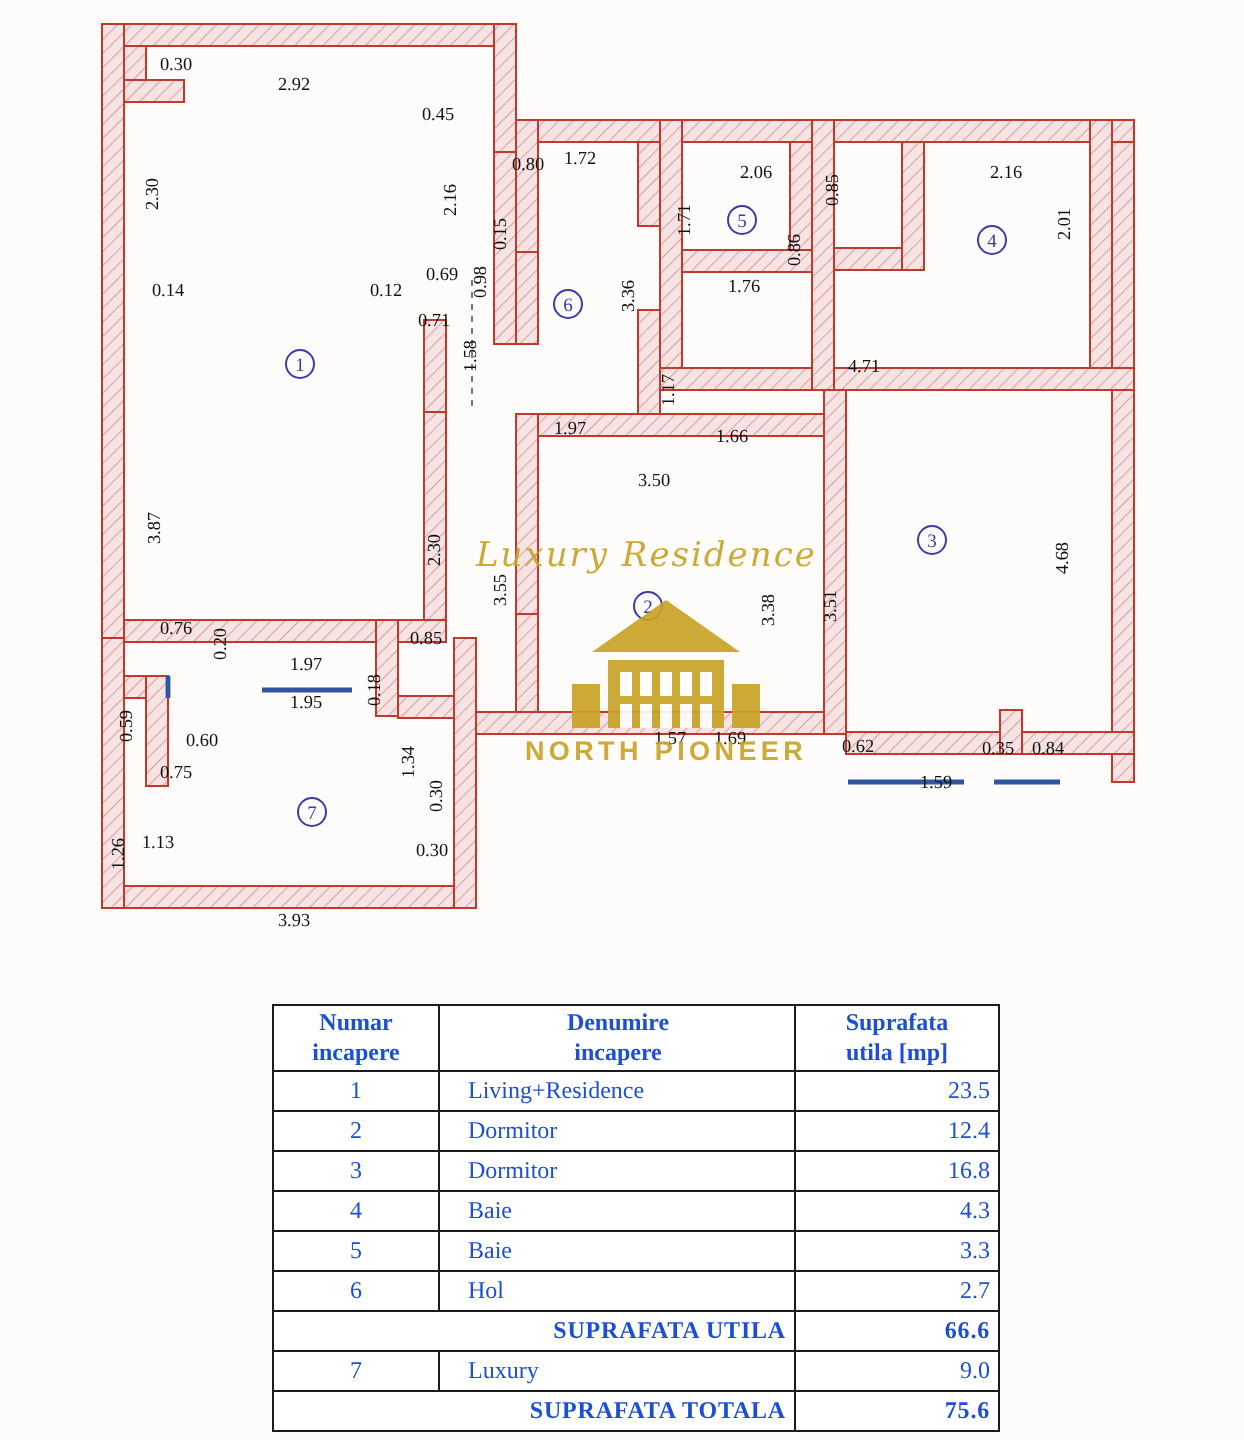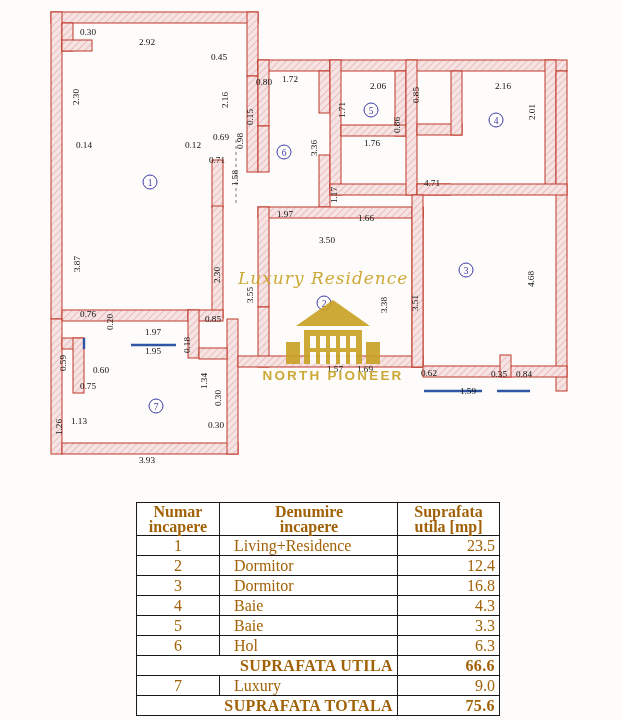--- a/index.html
+++ b/index.html
@@ -92,22 +92,22 @@
   }
   table.recap {
     border-collapse: collapse;
     width: 343px;
     background: #ffffff;
     table-layout: fixed;
   }
   table.recap td {
     border: 1px solid #1a1a1a;
     font-family: "Liberation Serif", serif;
-    font-size: 16px;
-    color: #a16207;
+    font-size: 12px;
+    color: #1d4ed8;
     padding: 1px 4px;
     height: 17px;
     line-height: 15px;
   }
   .col-num   { width: 76px; text-align: center; }
   .col-name  { width: 170px; text-align: left; padding-left: 14px !important; }
   .col-area  { width: 95px; text-align: right; }
   thead td {
     text-align: center !important;
     font-weight: bold;
@@ -368,21 +368,21 @@
           <td class="col-area">4.3</td>
         </tr>
         <tr>
           <td class="col-num">5</td>
           <td class="col-name">Baie</td>
           <td class="col-area">3.3</td>
         </tr>
         <tr>
           <td class="col-num">6</td>
           <td class="col-name">Hol</td>
-          <td class="col-area">6.3</td>
+          <td class="col-area">2.7</td>
         </tr>
         <tr class="total-row">
           <td class="total-label" colspan="2">SUPRAFATA UTILA</td>
           <td class="col-area">66.6</td>
         </tr>
         <tr>
           <td class="col-num">7</td>
           <td class="col-name">Luxury</td>
           <td class="col-area">9.0</td>
         </tr>

